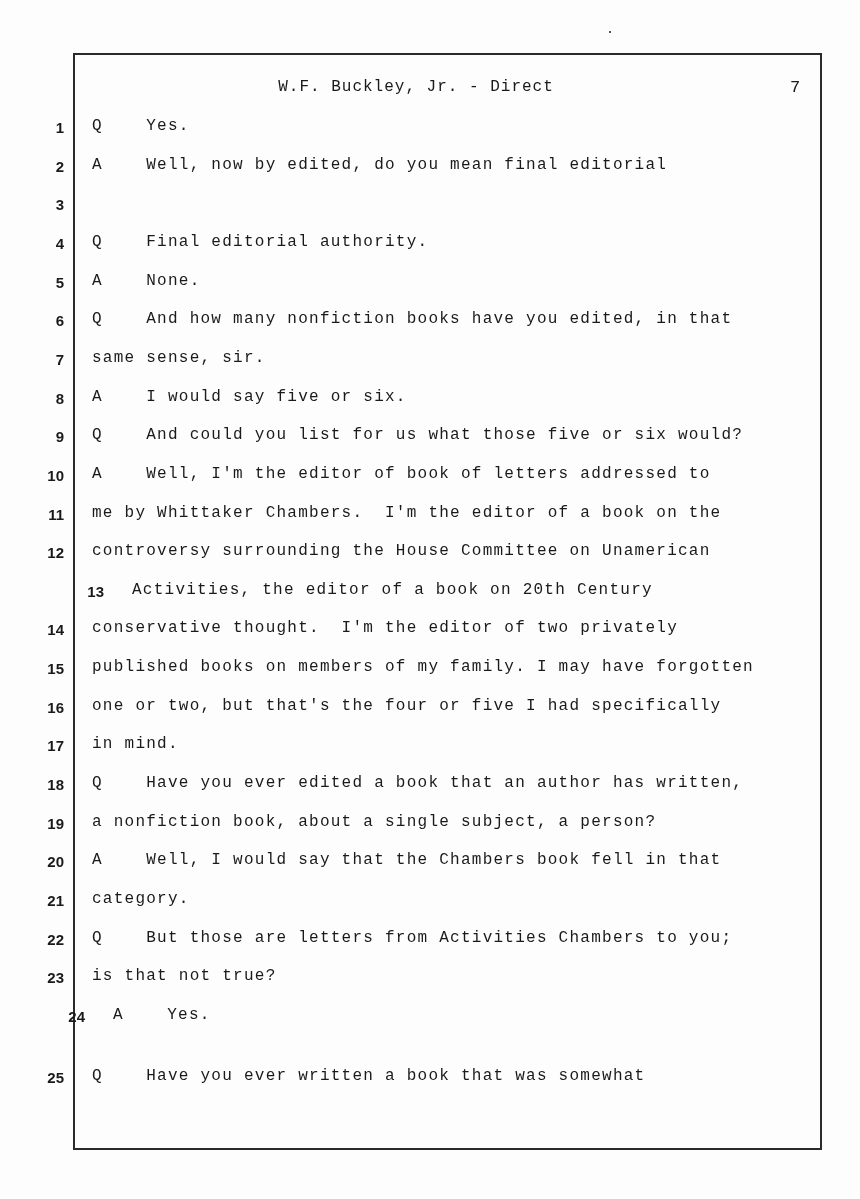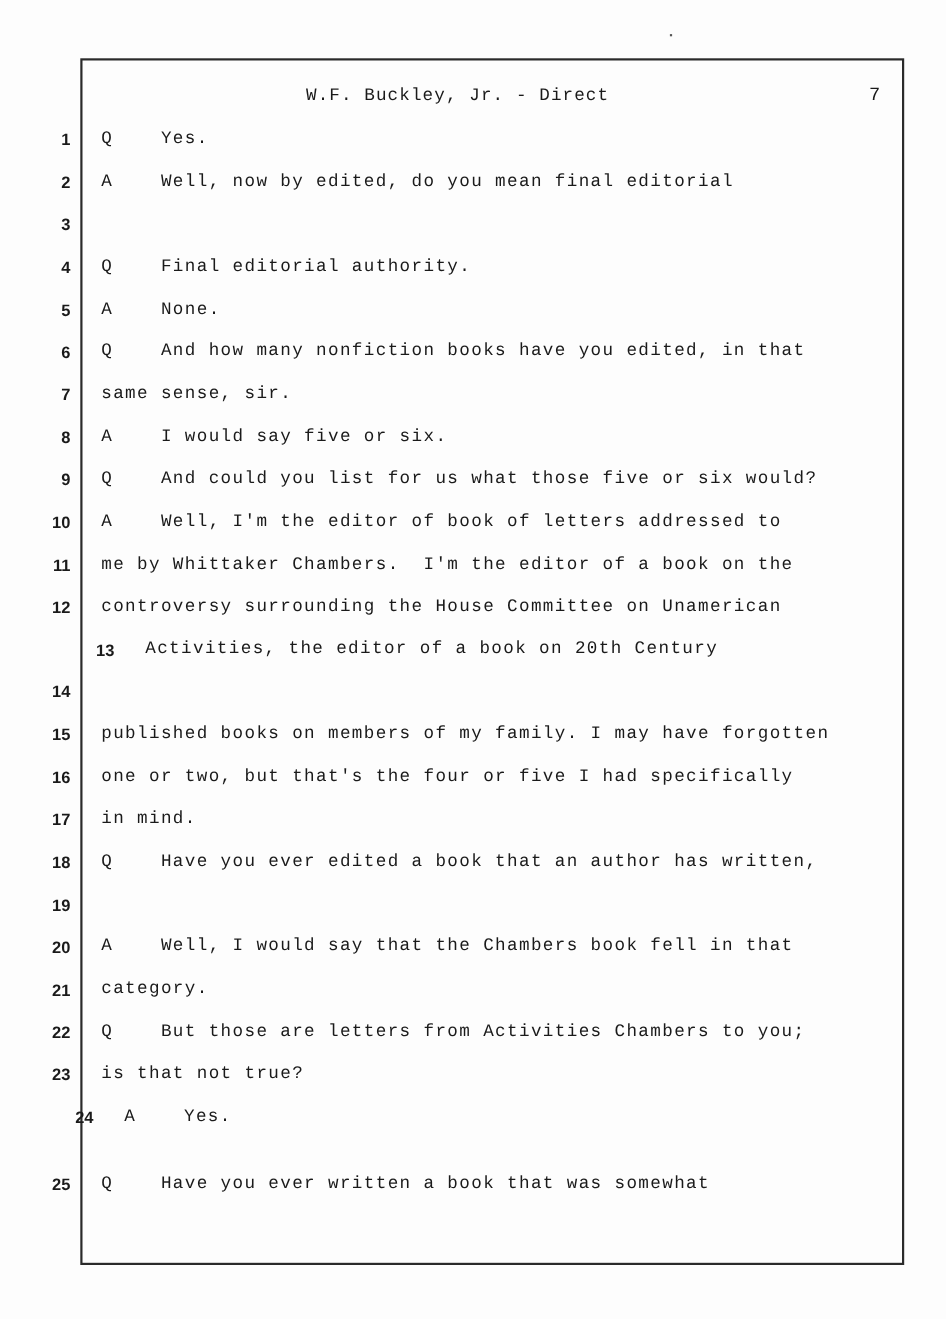--- a/index.html
+++ b/index.html
@@ -135,39 +135,41 @@
     <div class="line-row" style="top: 542.15px;">
       <span class="line-number">12</span>
       <span class="line-text">controversy surrounding the House Committee on Unamerican</span>
     </div>
     <div class="line-row" style="top: 580.8px; margin-left: 40px;">
       <span class="line-number">13</span>
       <span class="line-text">Activities, the editor of a book on 20th Century</span>
     </div>
     <div class="line-row" style="top: 619.45px;">
       <span class="line-number">14</span>
+      <span class="line-text">conservative thought.  I'm the editor of two privately</span>
     </div>
     <div class="line-row" style="top: 658.1px;">
       <span class="line-number">15</span>
       <span class="line-text">published books on members of my family. I may have forgotten</span>
     </div>
     <div class="line-row" style="top: 696.75px;">
       <span class="line-number">16</span>
       <span class="line-text">one or two, but that's the four or five I had specifically</span>
     </div>
     <div class="line-row" style="top: 735.4px;">
       <span class="line-number">17</span>
       <span class="line-text">in mind.</span>
     </div>
     <div class="line-row" style="top: 774.05px;">
       <span class="line-number">18</span>
       <span class="line-text">Q    Have you ever edited a book that an author has written,</span>
     </div>
     <div class="line-row" style="top: 812.7px;">
       <span class="line-number">19</span>
+      <span class="line-text">a nonfiction book, about a single subject, a person?</span>
     </div>
     <div class="line-row" style="top: 851.35px;">
       <span class="line-number">20</span>
       <span class="line-text">A    Well, I would say that the Chambers book fell in that</span>
     </div>
     <div class="line-row" style="top: 890px;">
       <span class="line-number">21</span>
       <span class="line-text">category.</span>
     </div>
     <div class="line-row" style="top: 928.65px;">

